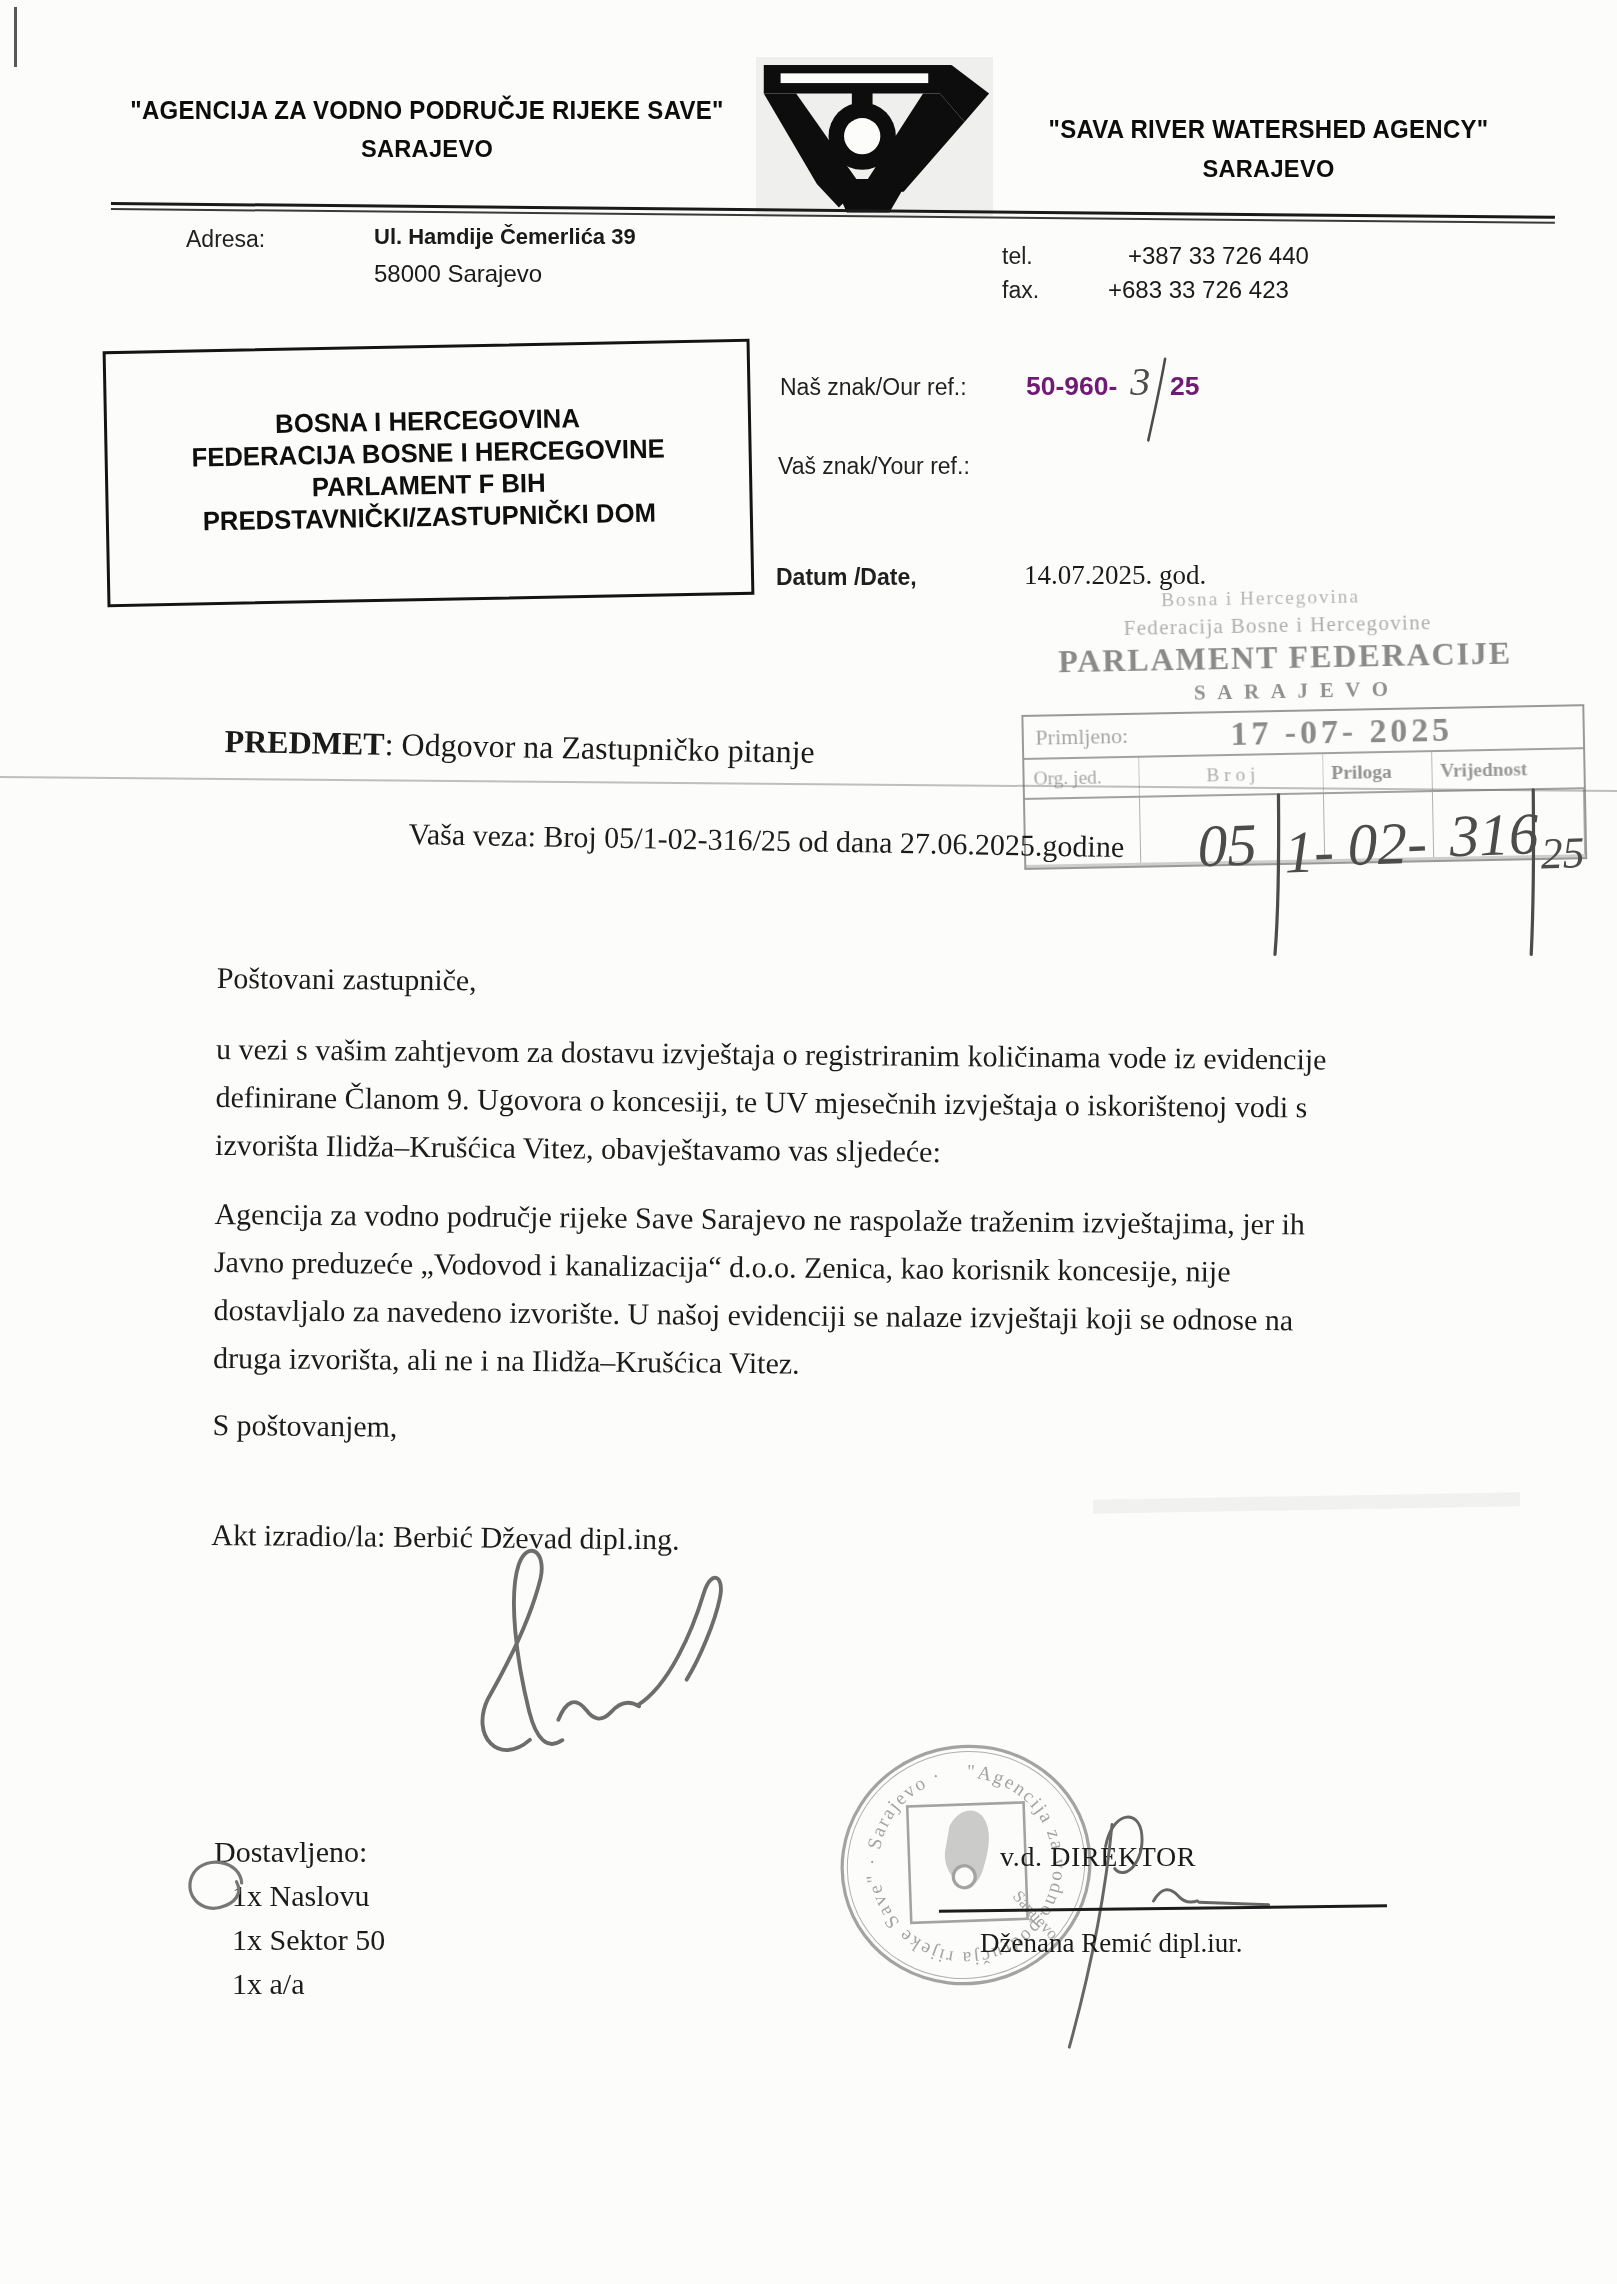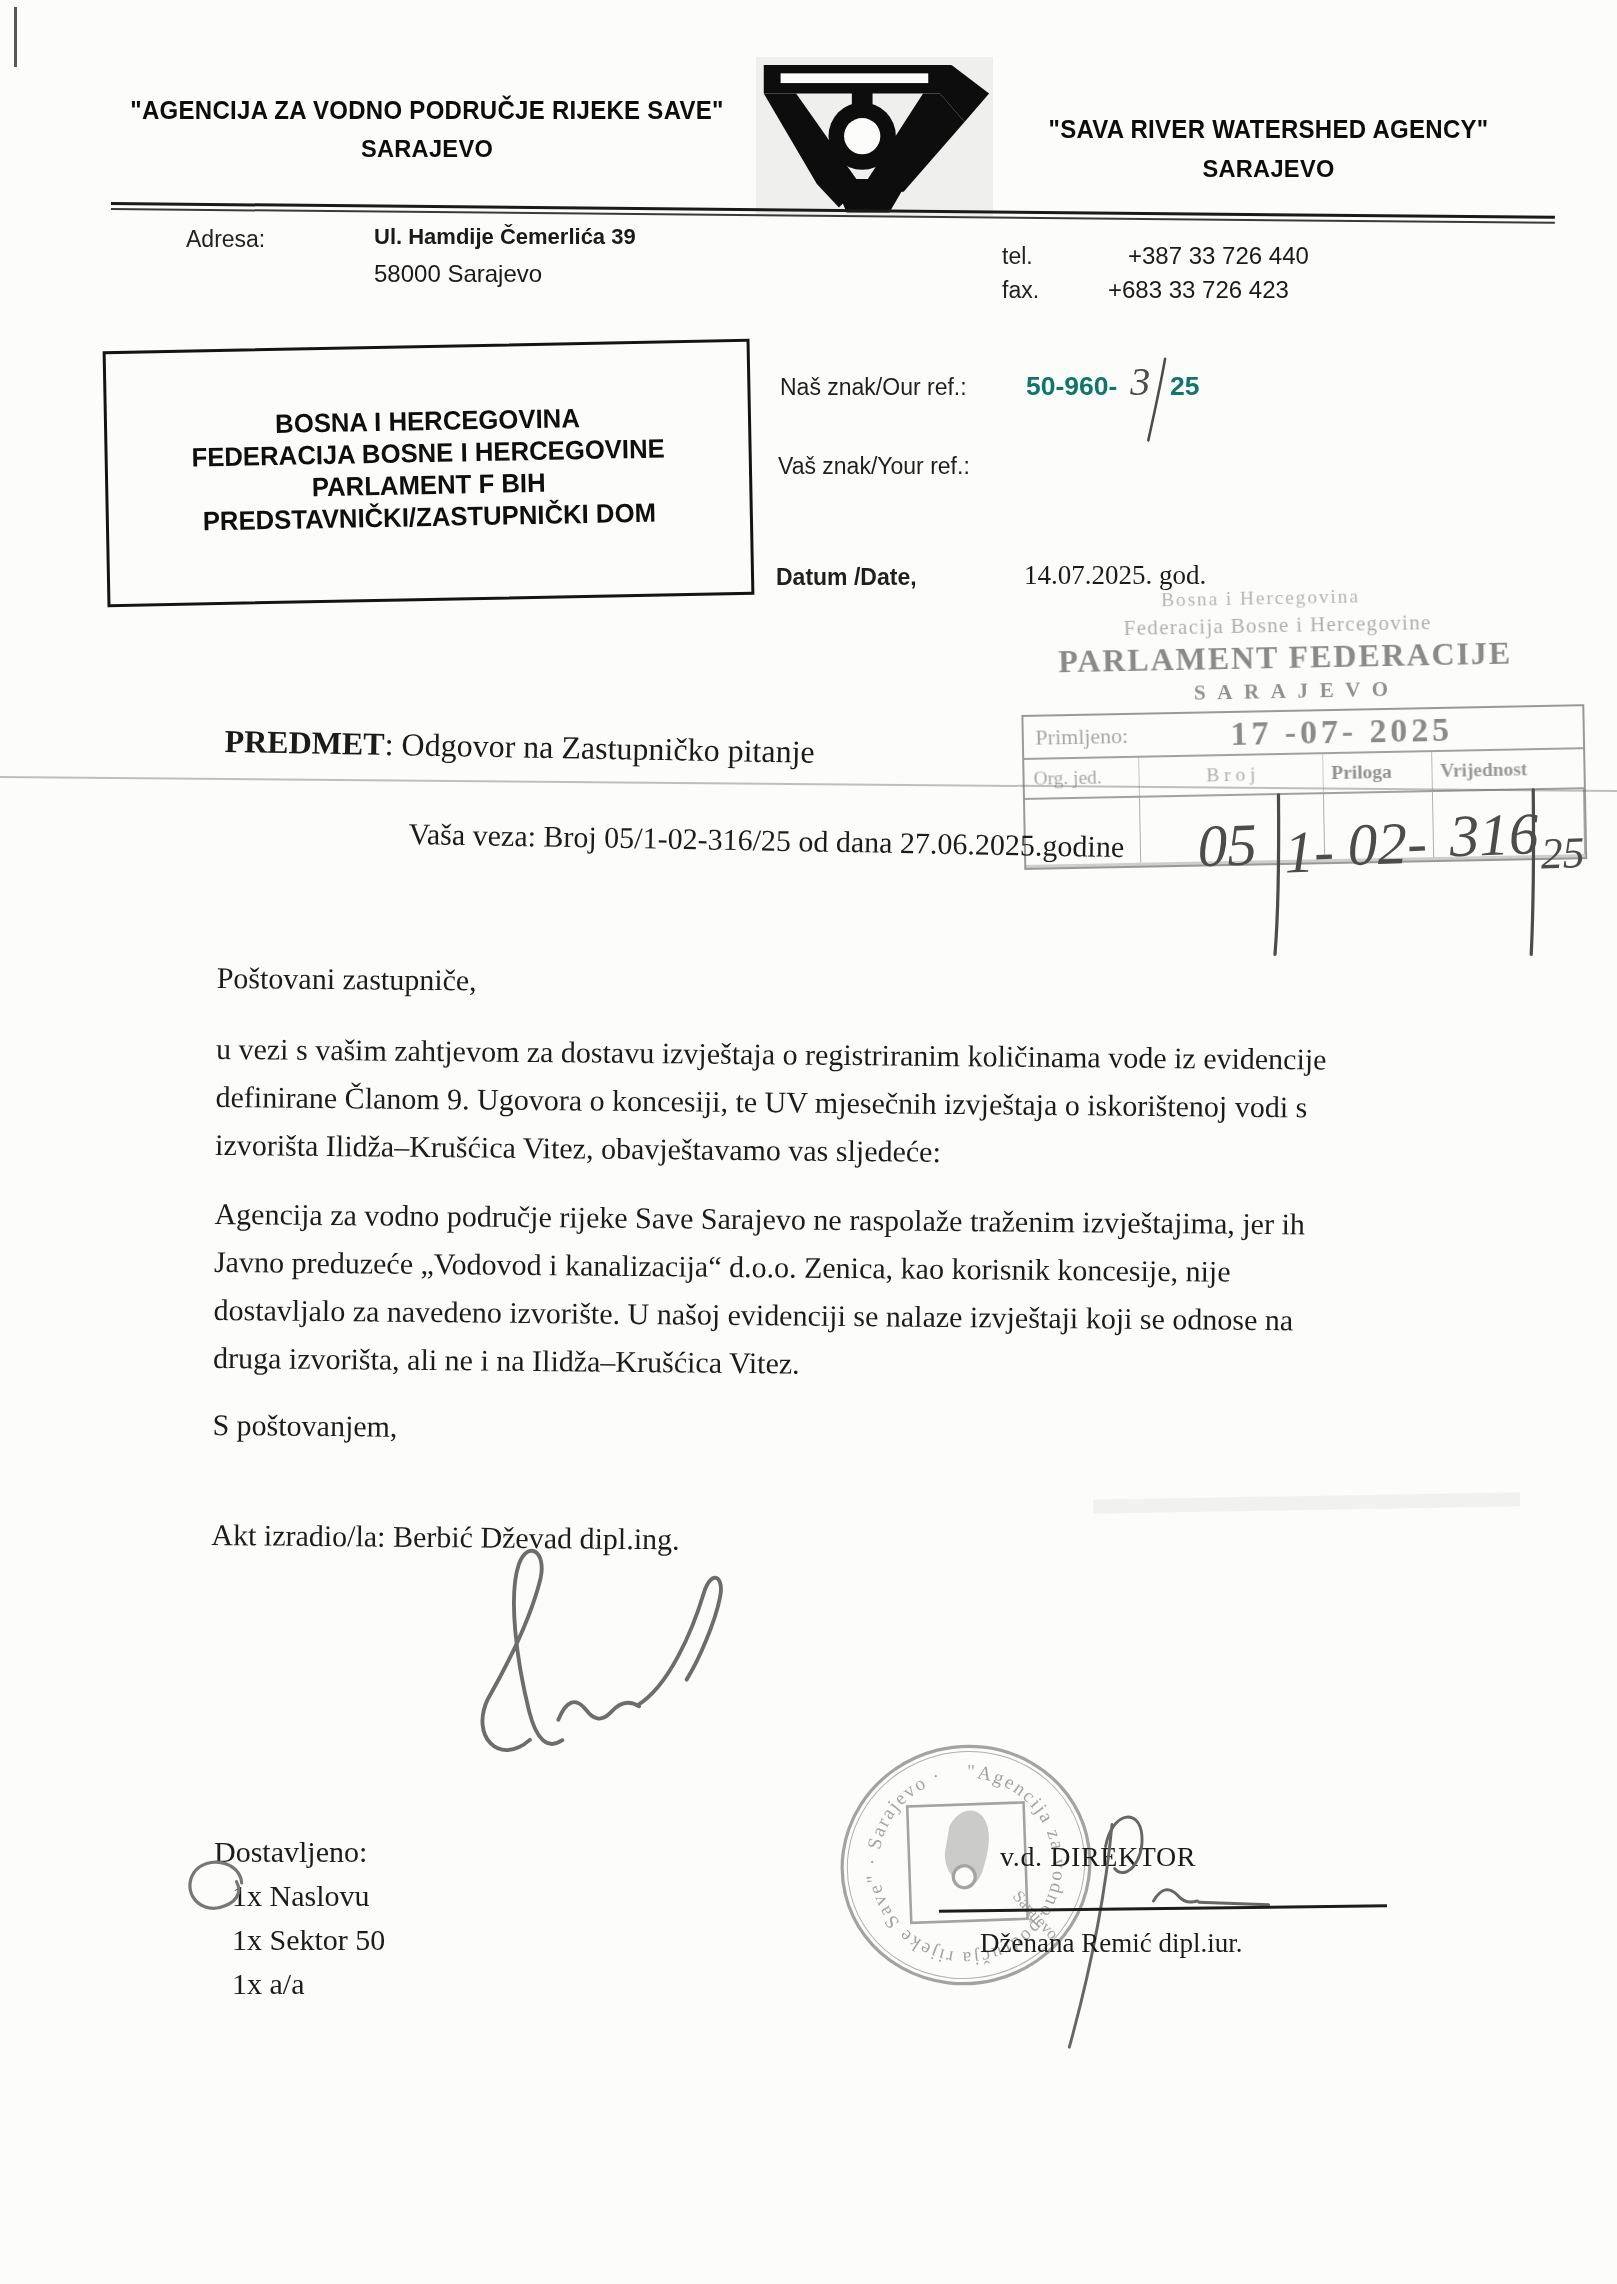--- a/index.html
+++ b/index.html
@@ -11,21 +11,21 @@
              text-align:center;transform:scaleX(.96);letter-spacing:0.3px;}
   .rule{background:#1a1a1a;}
   .contact-label{font-family:"Liberation Sans",sans-serif;font-size:23px;color:#222;}
   .contact-val{font-family:"Liberation Sans",sans-serif;font-size:24px;color:#1a1a1a;}
   
   .recipient-box{border:3.2px solid #141414;box-sizing:border-box;text-align:center;
                  transform:rotate(-1.1deg);}
   .recipient-box .line{font-family:"Liberation Sans",sans-serif;font-weight:bold;
                        font-size:26.5px;line-height:32px;color:#0f0f0f;transform:scaleX(.97);}
   .ref-label{font-family:"Liberation Sans",sans-serif;font-size:23px;color:#1f1f1f;}
-  .ref-value{font-family:"Liberation Sans",sans-serif;font-size:26.5px;font-weight:bold;color:#0f766e;}
+  .ref-value{font-family:"Liberation Sans",sans-serif;font-size:26.5px;font-weight:bold;color:#701a75;}
   
   .rstamp{color:#6e6e6e;transform:rotate(-1.1deg);transform-origin:left top;filter:blur(0.3px);}
   .rstamp .l1{font-size:19.4px;letter-spacing:1.9px;opacity:.5;}
   .rstamp .l2{font-size:21px;letter-spacing:1.3px;opacity:.55;}
   .rstamp .l3{font-size:32px;font-weight:bold;letter-spacing:1.9px;opacity:.8;}
   .rstamp .l4{font-size:21px;letter-spacing:11.6px;opacity:.75;font-weight:bold;}
   .rtable{border:2.6px solid rgba(100,100,100,.65);box-sizing:border-box;}
   .rrow{display:flex;box-sizing:border-box;}
   .rcell{box-sizing:border-box;border-right:1.9px solid rgba(100,100,100,.6);
          display:flex;align-items:center;}

